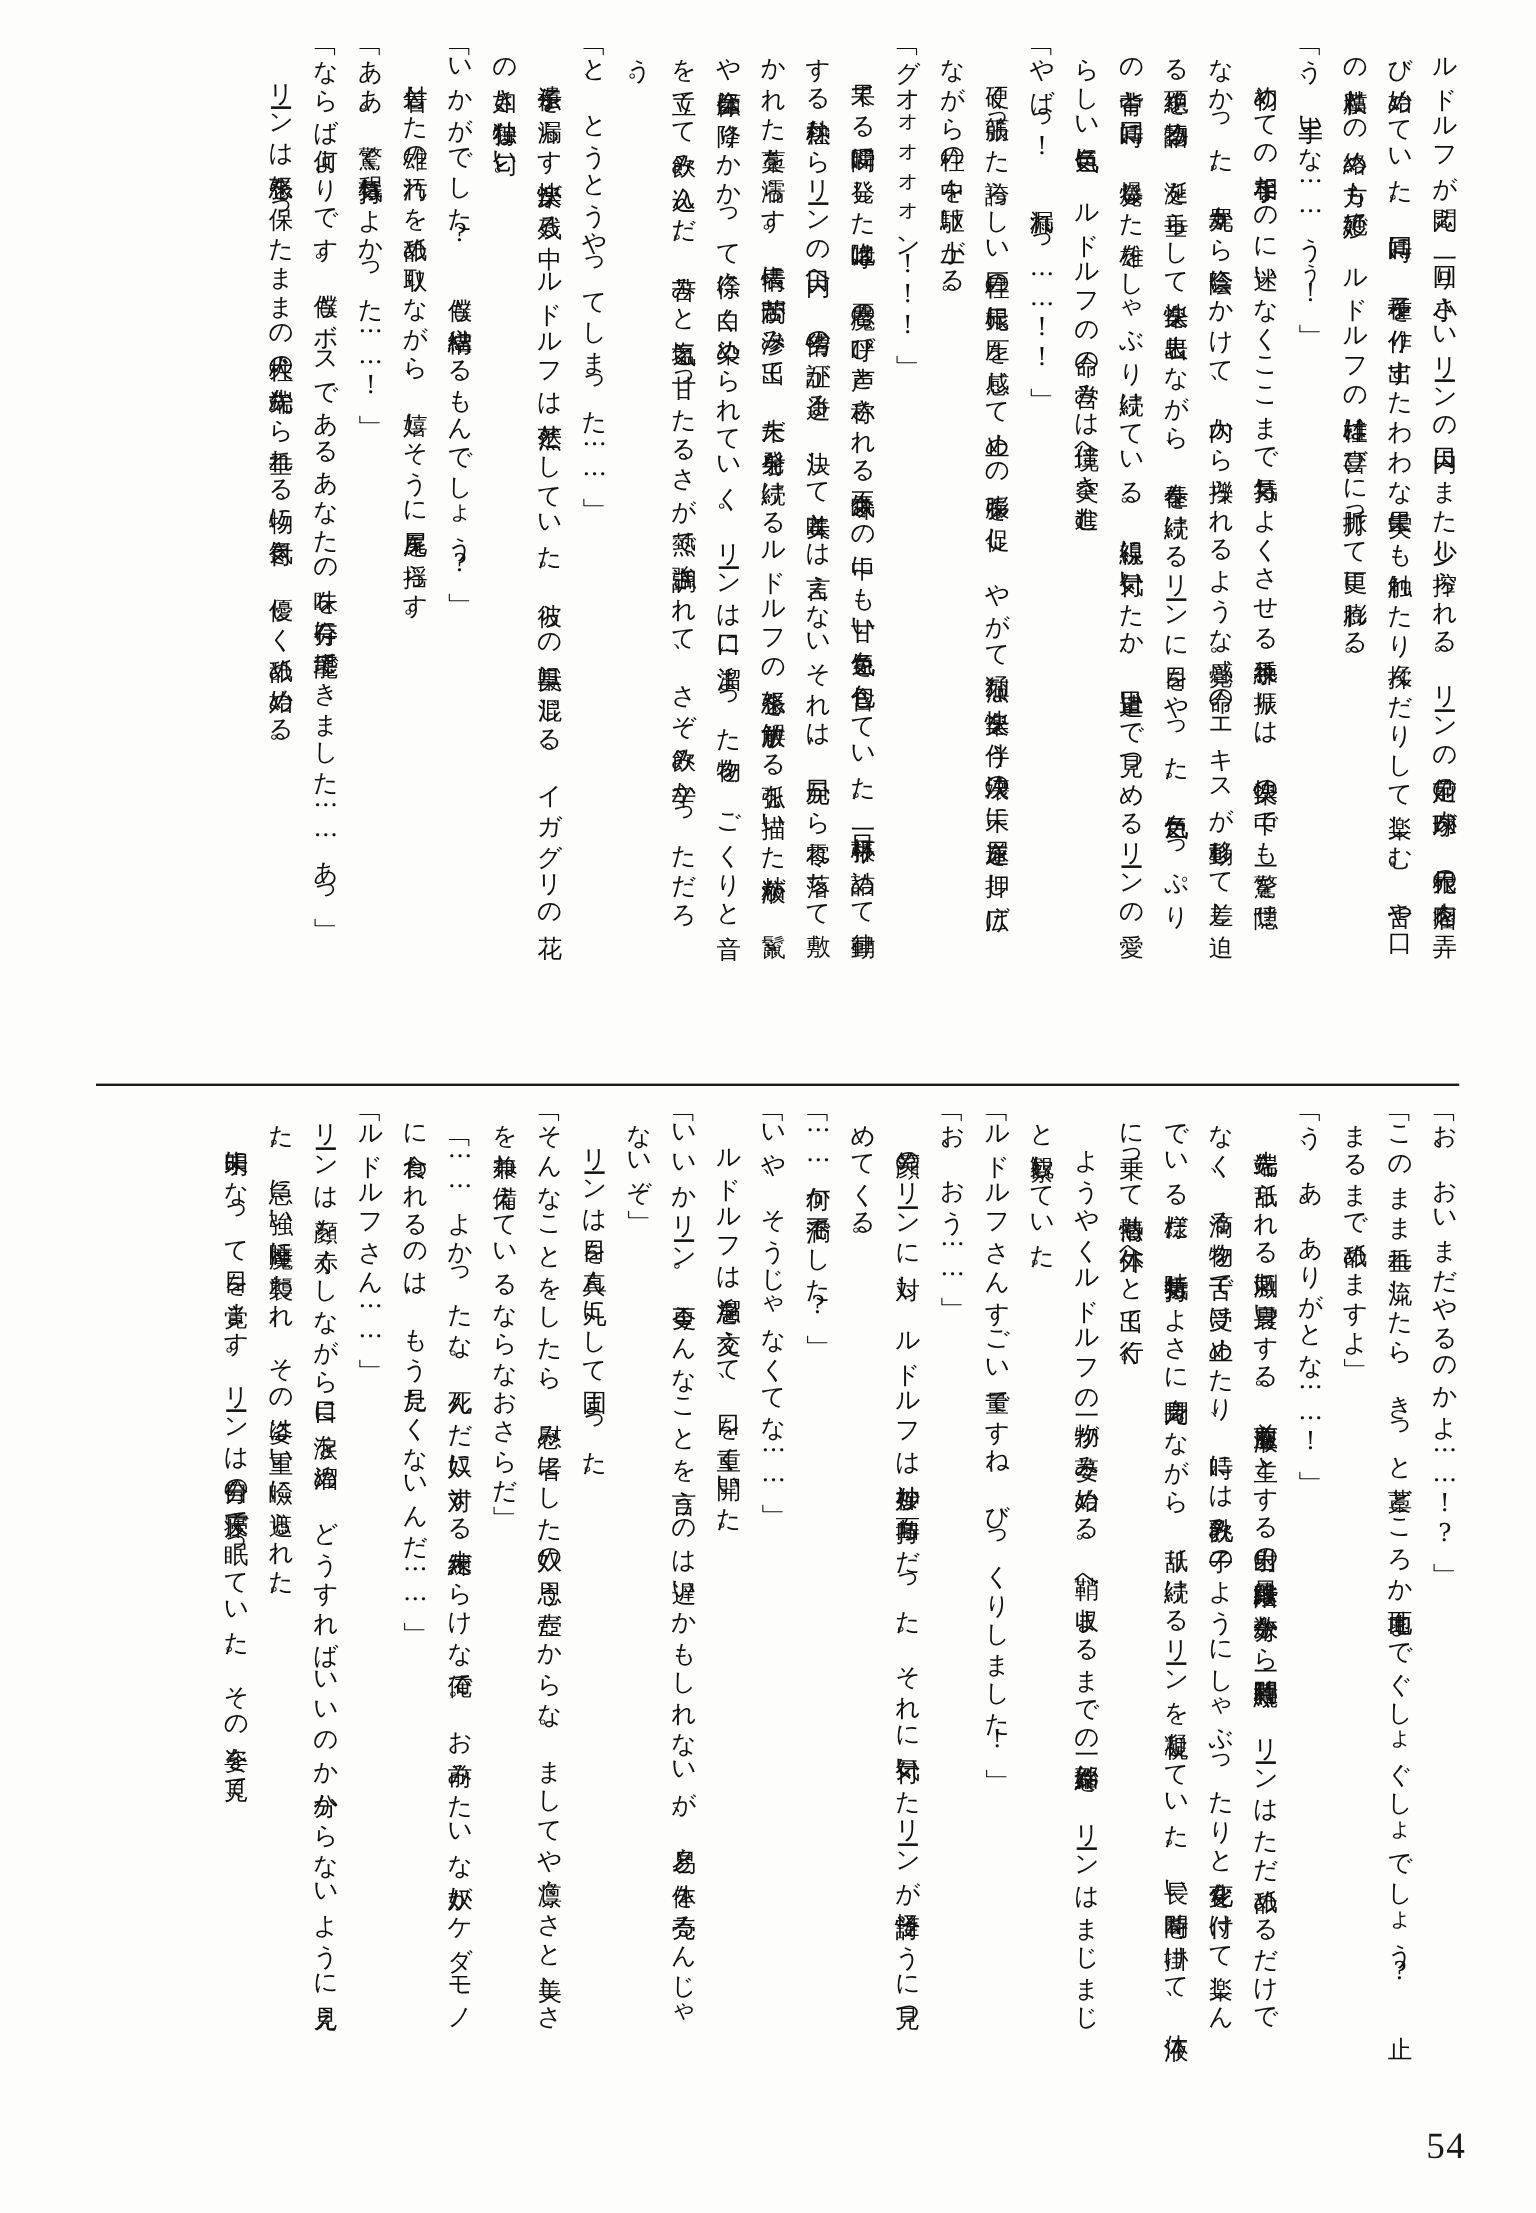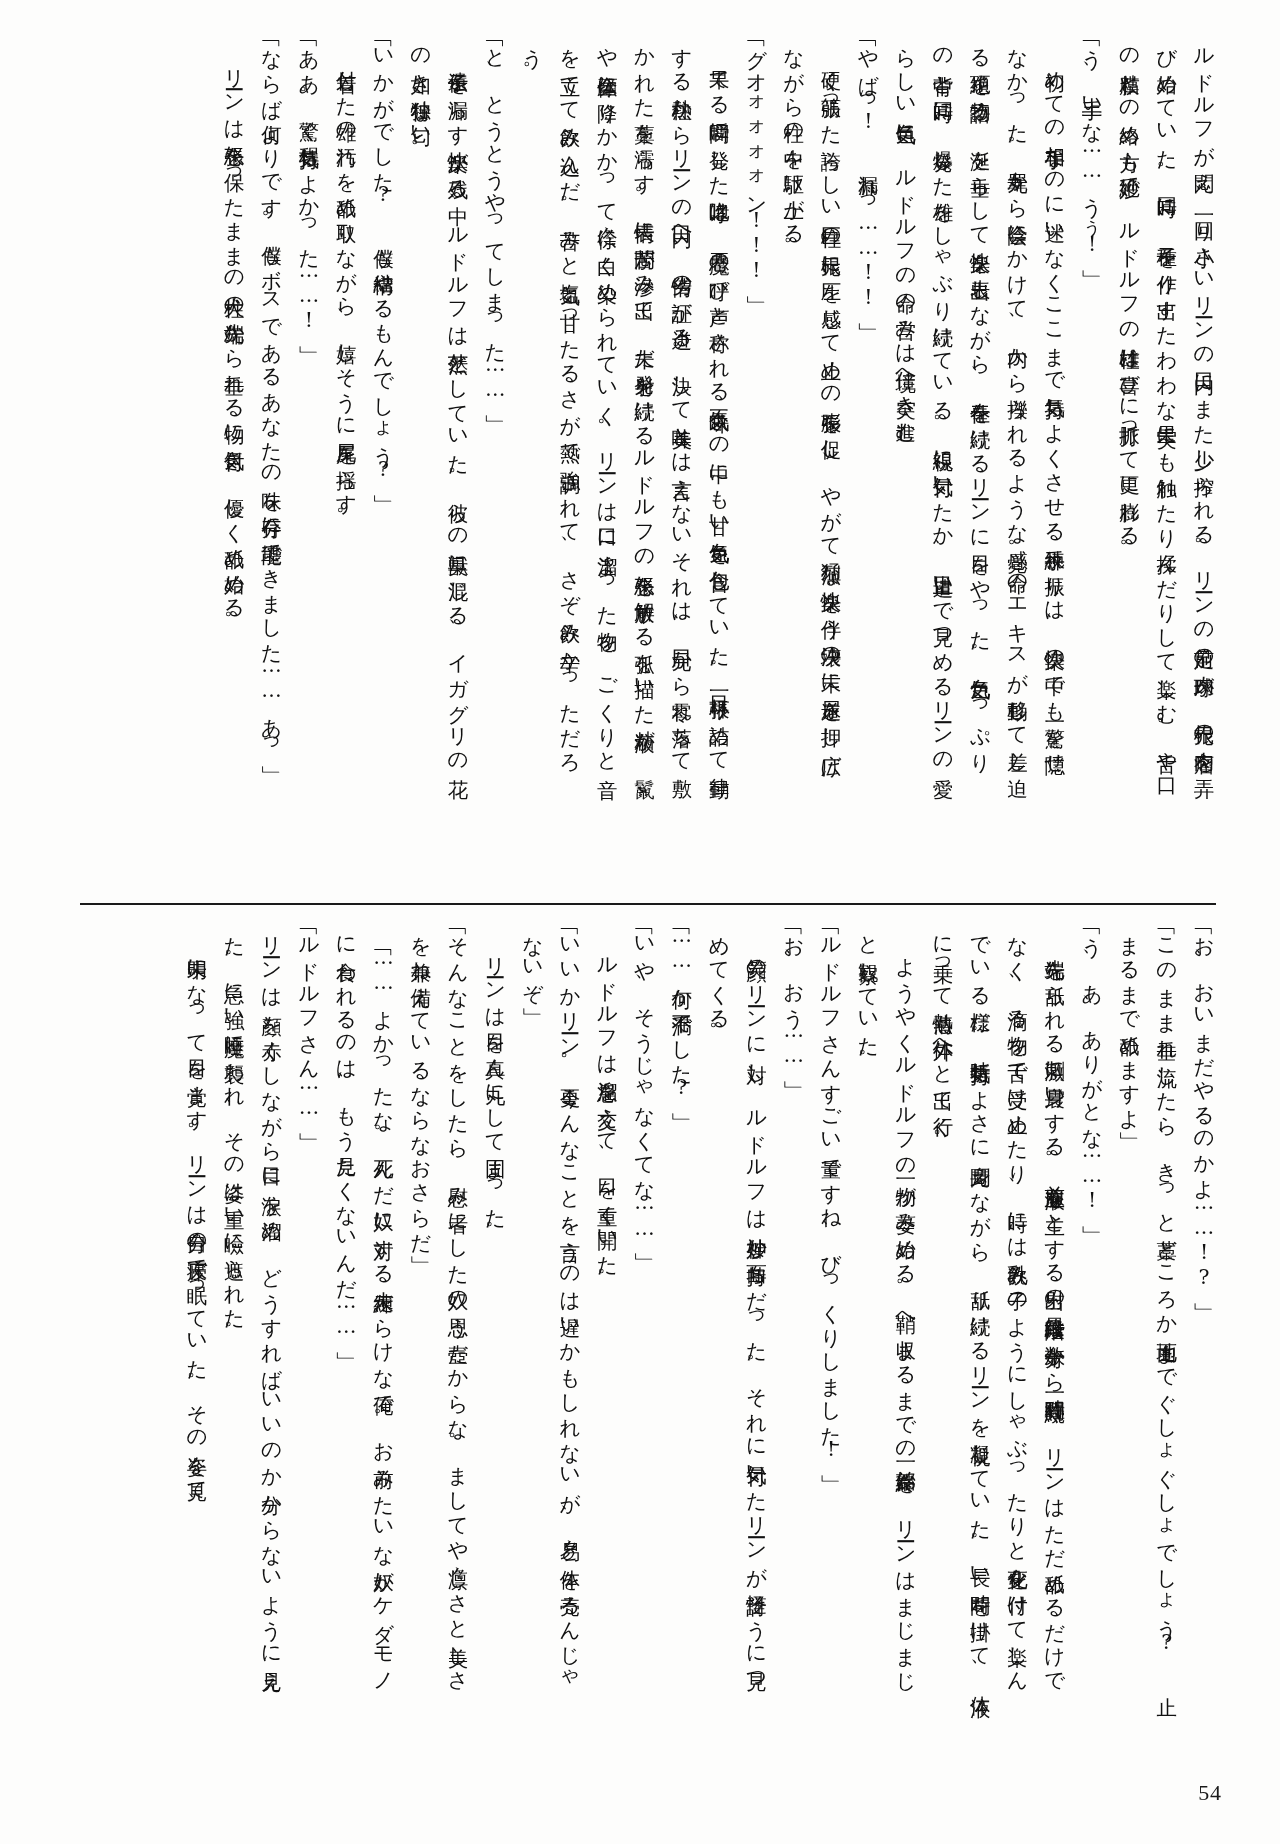--- a/index.html
+++ b/index.html
@@ -68,21 +68,21 @@
     height: 2px;
     background: #1a1a1a;
   }
 
   
   #page-number {
     position: absolute;
     right: 58px;
     bottom: 38px;
     font-family: "Liberation Serif", serif;
-    font-size: 22px;
+    font-size: 31px;
     color: #1a1a1a;
     letter-spacing: 0.04em;
   }
 </style>
 </head>
 <body>
 
 <div id="page">
 
   <div class="vblock" id="upper-block">

